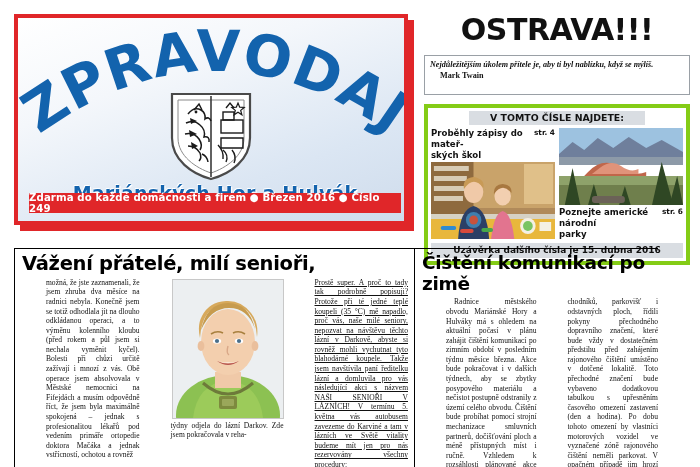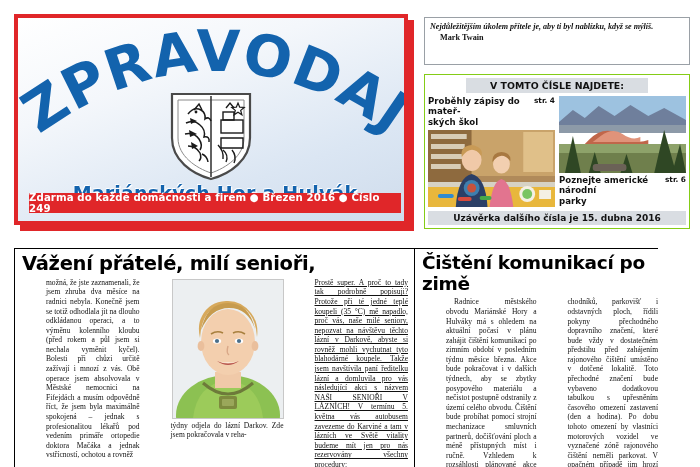--- a/index.html
+++ b/index.html
@@ -49,33 +49,33 @@
   .topright { position:absolute; left:424px; top:8px; width:266px; }
   .ostrava {
     text-align:center;
     font-family:"DejaVu Sans", sans-serif;
     font-weight:bold; font-size:30px; color:#111;
     letter-spacing:-0.5px; line-height:1.05;
     margin-top:6px;
   }
   .quotebox {
     margin-top:9px; border:1px solid #9aa0a6; background:#fff;
-    padding:3px 5px 20px 5px;
+    padding:3px 5px 12px 5px;
   }
   .quote-line {
     font-family:"Liberation Serif", serif; font-style:italic; font-weight:bold;
     font-size:8.1px; line-height:1.42; color:#111; text-align:justify;
   }
   .quote-attrib-row { display:flex; justify-content:space-between; align-items:baseline; }
   .quote-attrib-row .qtext { flex:1 1 auto; }
   .quote-attrib { font-style:normal; font-weight:bold; font-size:8.2px; padding-left:10px; white-space:nowrap; }
 
   
   .contents {
-    margin-top:9px; border:1px solid #84cc16; background:#ffffff;
+    margin-top:9px; border:4px solid #84cc16; background:#ffffff;
     padding:3px; position:relative;
   }
   .contents-title {
     text-align:center; background:#d9dde2;
     font-family:"DejaVu Sans", sans-serif; font-weight:bold; font-size:9.4px;
     color:#111; padding:1.5px 0 2px 0; margin:0 38px;
   }
   .contents-body { display:flex; gap:4px; margin-top:3px; }
   .c-col { width:50%; }
   .c-head {
@@ -185,20 +185,21 @@
       <div class="subtitle-wrap">
         <span class="subtitle">Mariánských Hor a Hulvák</span>
       </div>
 
       <div class="redbar">Zdarma do každé domácnosti a firem  ●  Březen 2016  ●  Číslo 249</div>
     </div>
   </div>
 
   <div class="topright">
 
+    <div class="ostrava">OSTRAVA!!!</div>
 
     <div class="quotebox">
       <div class="quote-line">Nejdůležitějším úkolem přítele je, aby ti byl nablízku, když se mýlíš.</div>
       <div class="quote-line quote-attrib-row">
         <span class="quote-attrib">Mark Twain</span>
       </div>
     </div>
 
     <div class="contents">
       <div class="contents-title">V TOMTO ČÍSLE NAJDETE:</div>

